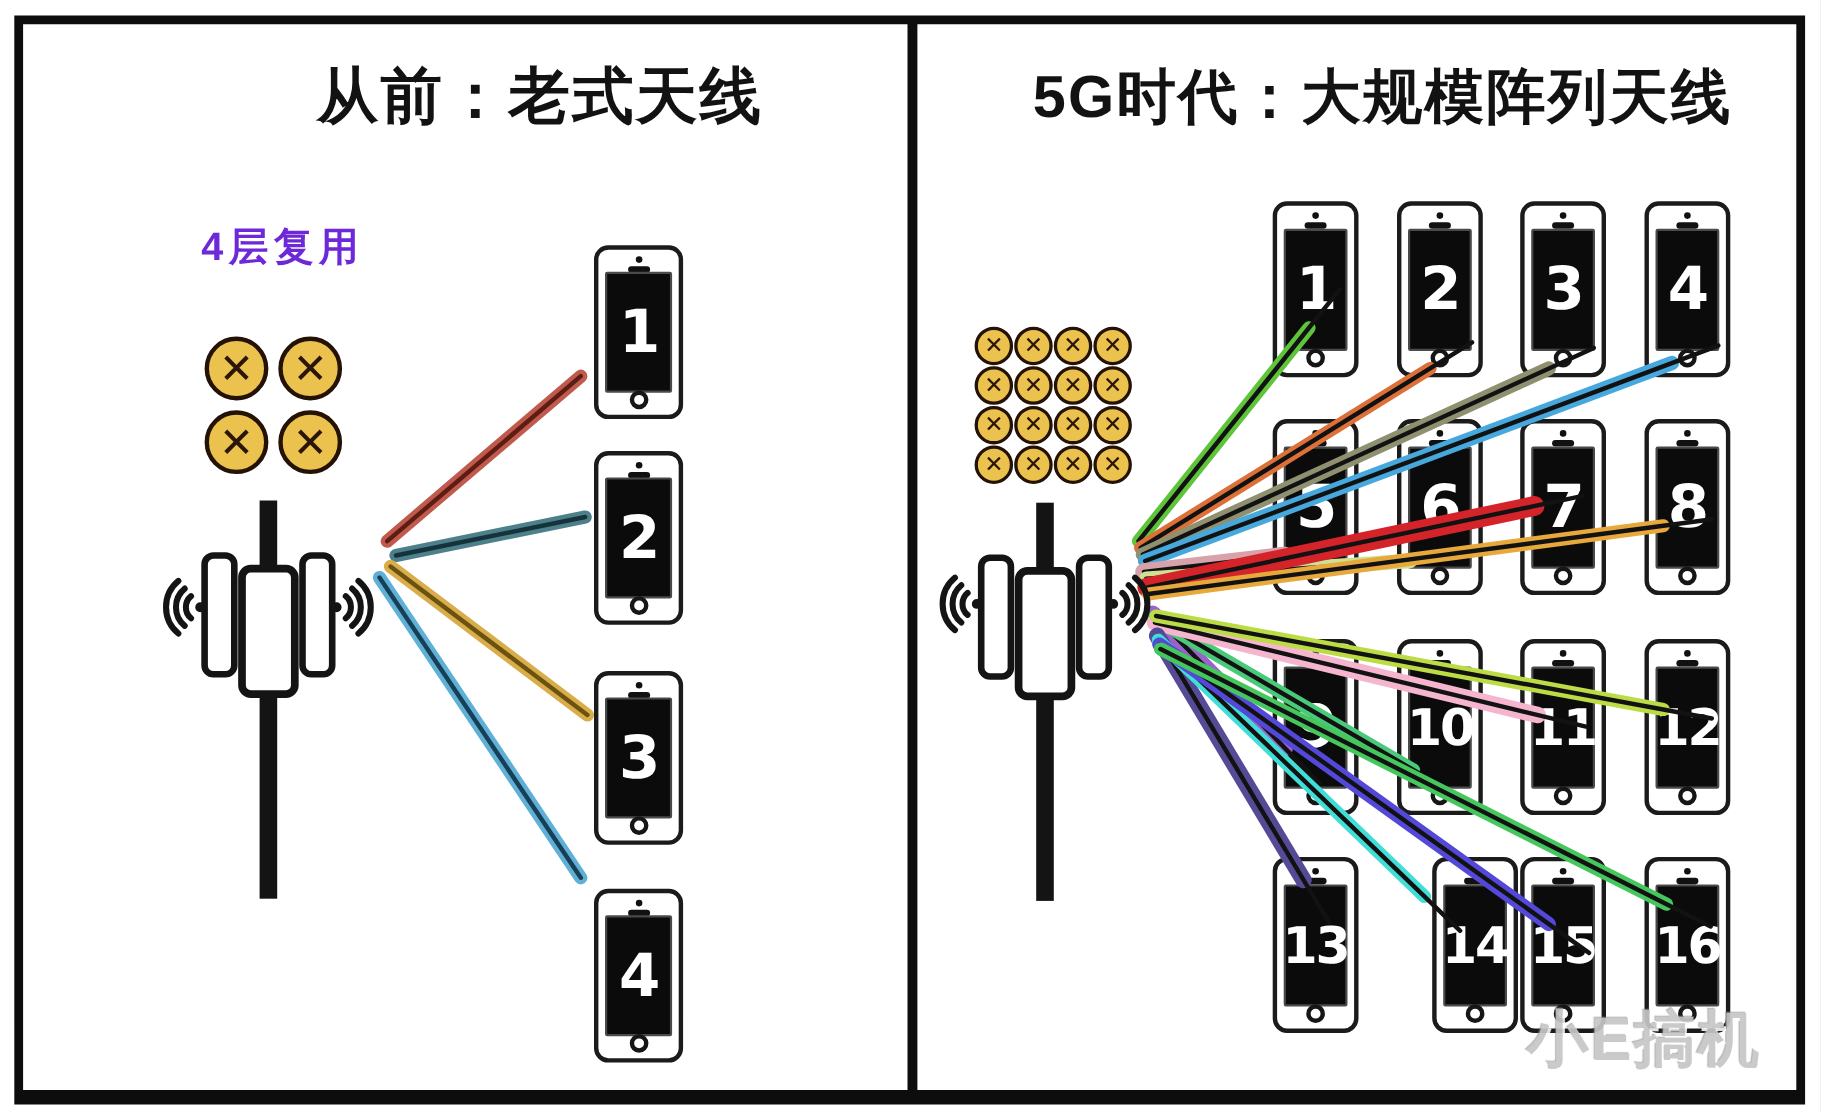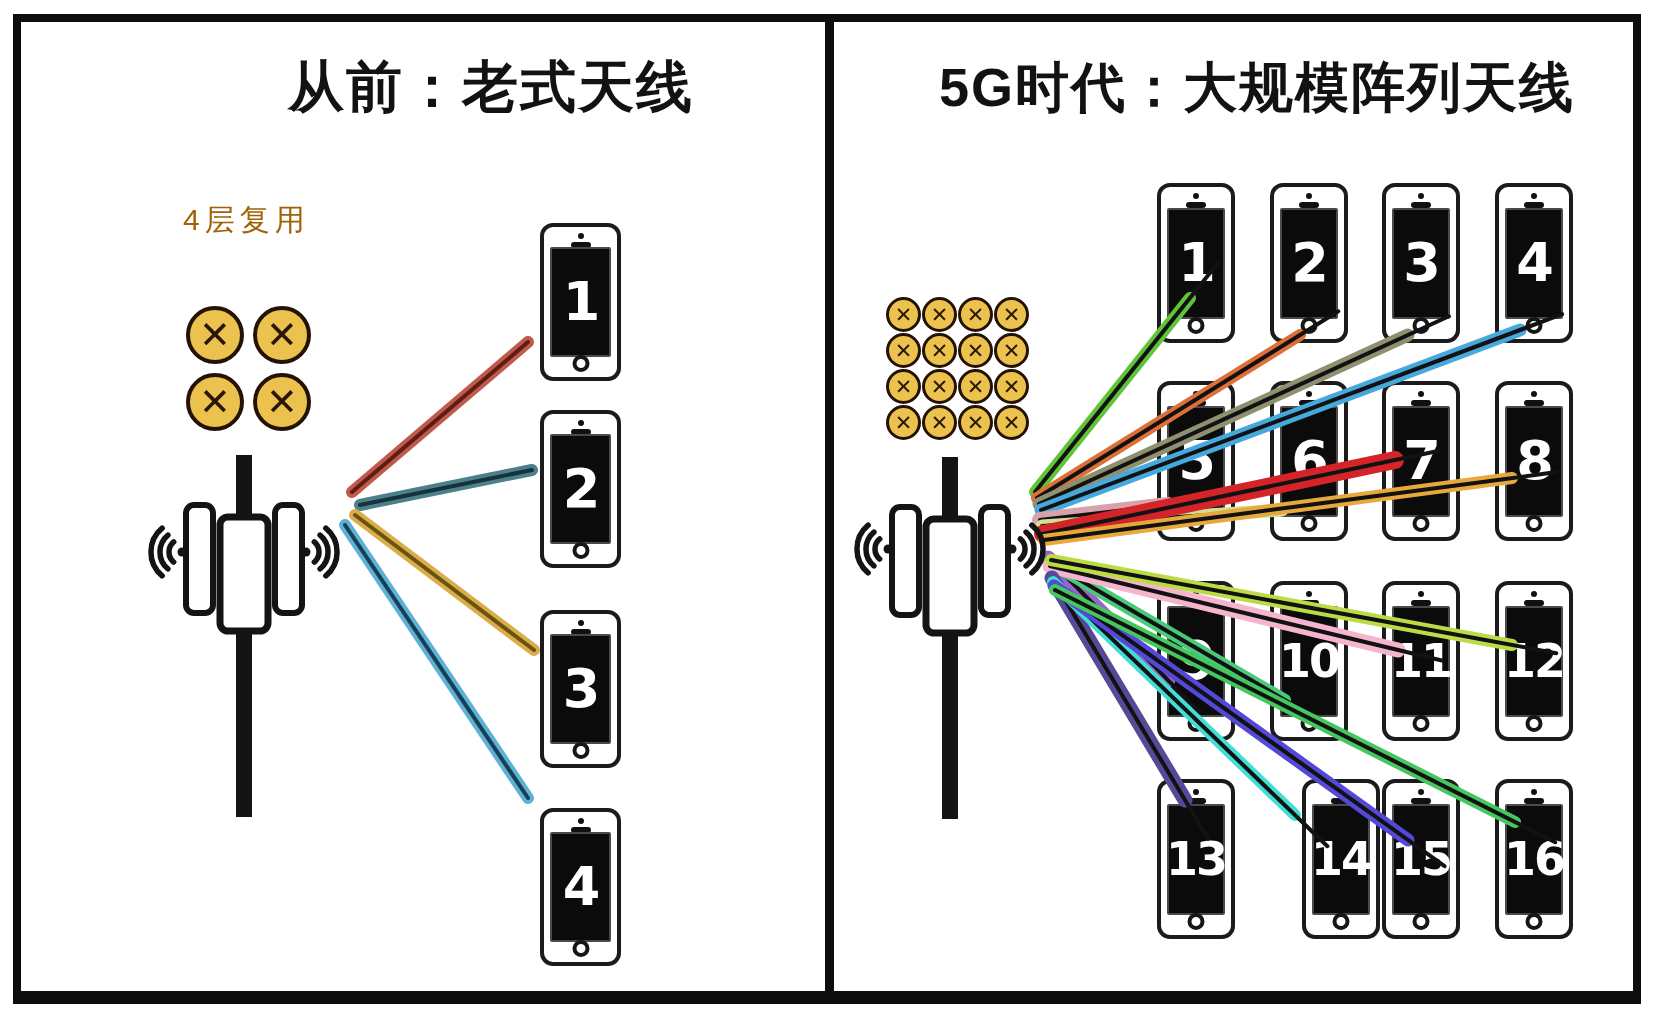--- a/index.html
+++ b/index.html
@@ -17,21 +17,21 @@
     background:#0d0d0d;z-index:1;
   }
   .title{
     position:absolute;top:52px;height:72px;display:flex;align-items:center;justify-content:center;
     font-weight:900;font-size:56px;color:#121212;letter-spacing:2px;z-index:2;
     font-family:"Liberation Sans","DejaVu Sans",sans-serif;
   }
   .title.left{left:21px;width:940px;}
   .title.right{left:834px;width:800px;font-size:54px;margin-left:23px;}
   .mux-label{
-    position:absolute;font-weight:400;font-size:30px;color:#a16207;
+    position:absolute;font-weight:700;font-size:36px;color:#6d28d9;
     letter-spacing:5px;z-index:2;
   }
   .mux-label.left{left:183px;top:200px;}
   .mux-label.right{left:868px;top:203px;}
   .antenna-array{position:absolute;display:grid;z-index:2;}
   #left-array{left:186px;top:306px;grid-template-columns:repeat(2,58px);grid-gap:9px;}
   #right-array{left:886px;top:297px;grid-template-columns:repeat(4,35px);grid-gap:1px;}
   .xcircle{
     border-radius:50%;background:#ecc24f;display:flex;align-items:center;justify-content:center;
     box-sizing:border-box;color:#2b1606;font-weight:900;
@@ -370,13 +370,14 @@
       <circle cx="888" cy="549" r="4.5" fill="#141414"></circle>
       <path d="M 879.68 538.99 A 13 13 0 0 0 879.68 559.01" stroke="#141414" stroke-width="5.5" fill="none" stroke-linecap="round"></path>
       <path d="M 873.92 532.06 A 22 22 0 0 0 873.92 565.94" stroke="#141414" stroke-width="5.5" fill="none" stroke-linecap="round"></path>
       <path d="M 868.16 525.13 A 31 31 0 0 0 868.16 572.87" stroke="#141414" stroke-width="5.5" fill="none" stroke-linecap="round"></path>
       <circle cx="1012" cy="549" r="4.5" fill="#141414"></circle>
       <path d="M 1020.32 538.99 A 13 13 0 0 1 1020.32 559.01" stroke="#141414" stroke-width="5.5" fill="none" stroke-linecap="round"></path>
       <path d="M 1026.08 532.06 A 22 22 0 0 1 1026.08 565.94" stroke="#141414" stroke-width="5.5" fill="none" stroke-linecap="round"></path>
       <path d="M 1031.84 525.13 A 31 31 0 0 1 1031.84 572.87" stroke="#141414" stroke-width="5.5" fill="none" stroke-linecap="round"></path>
     </svg>
 
+  <div class="watermark">小E搞机</div>
 </div>
 
 </body></html>

